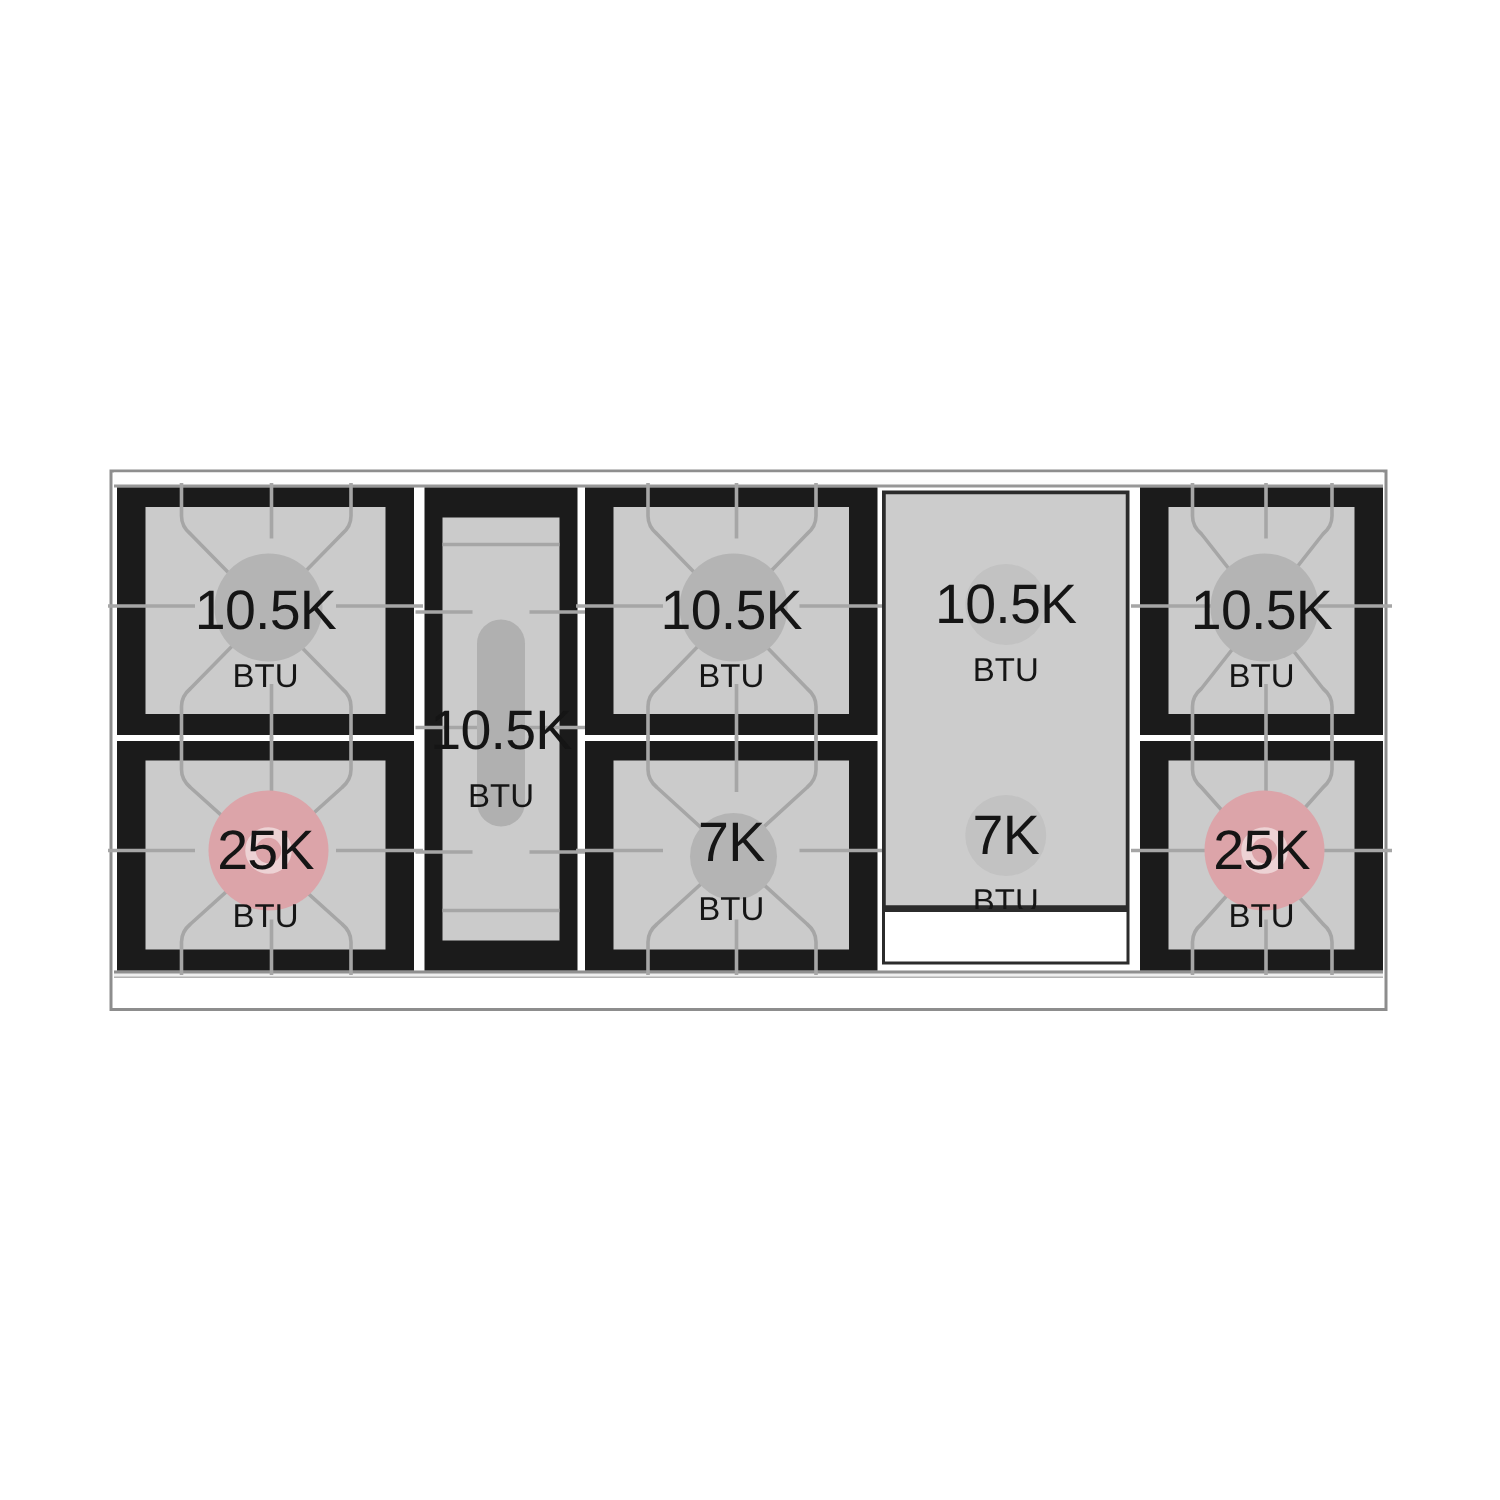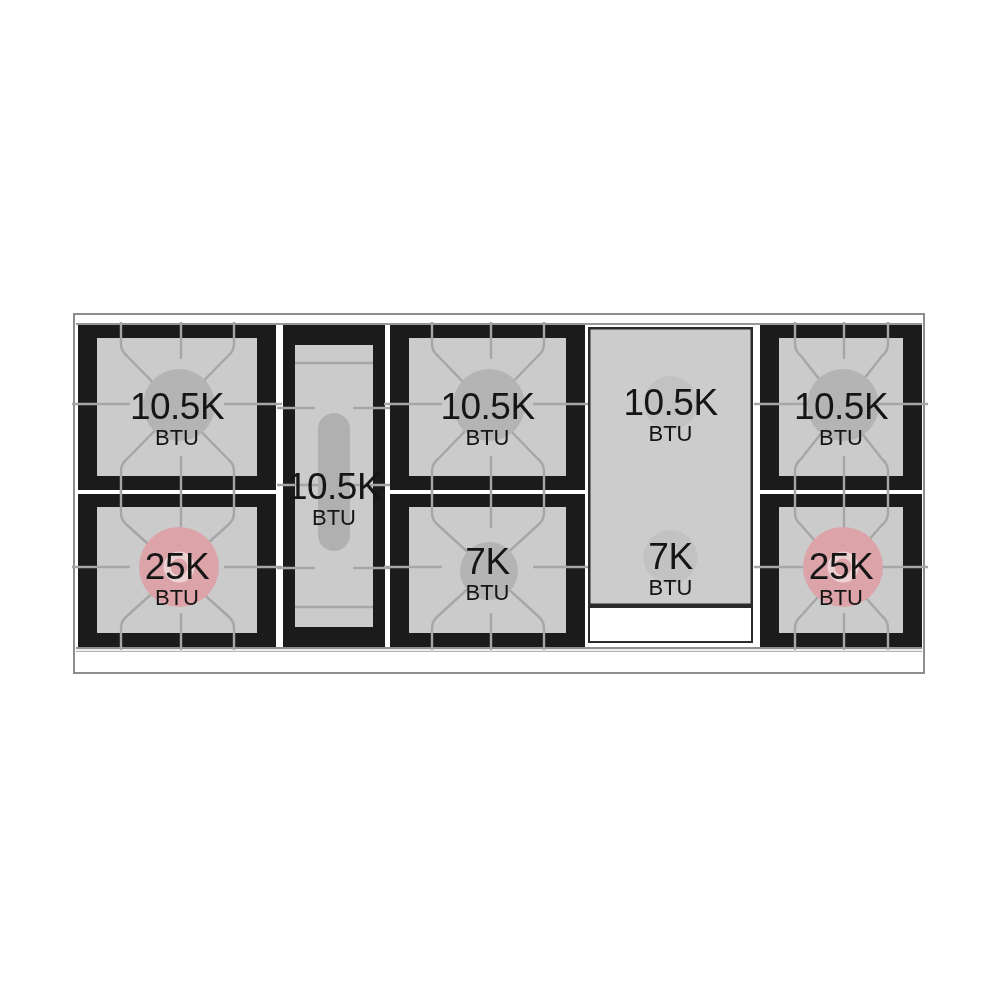--- a/index.html
+++ b/index.html
@@ -22,21 +22,21 @@
     border-top:2px solid #8f8f8f;border-bottom:1px solid #b3b3b3;background:#efefef;
   }
   .burner{position:absolute;}
   .grate{position:absolute;left:0;top:0;width:100%;height:100%;}
   .grate svg{display:block;width:100%;height:100%;overflow:visible;}
   .blabel{
     position:absolute;left:0;width:100%;text-align:center;color:#151515;
     pointer-events:none;white-space:nowrap;
   }
   .blabel .big{font-size:37px;line-height:38px;letter-spacing:-0.5px;}
-  .blabel .small{font-size:22px;line-height:24px;}
+  .blabel .small{font-size:22px;line-height:24px;margin-top:13px;}
   .utensilbox{
     left:588px;top:606px;width:165px;height:37px;
     border:2px solid #2b2b2b;box-sizing:border-box;background:#ffffff;
   }
 </style>
 </head>
 <body>
 
 <div class="stage">
 

